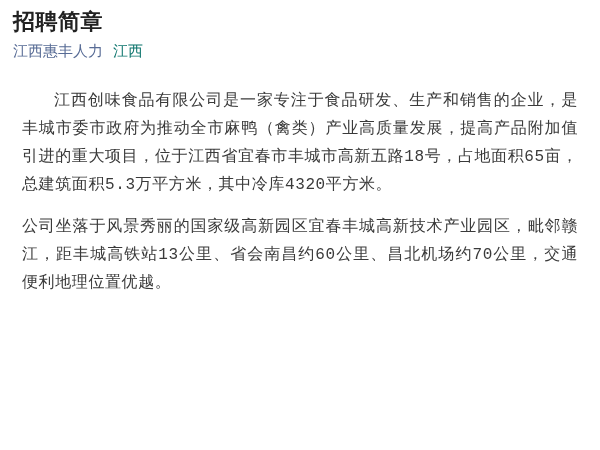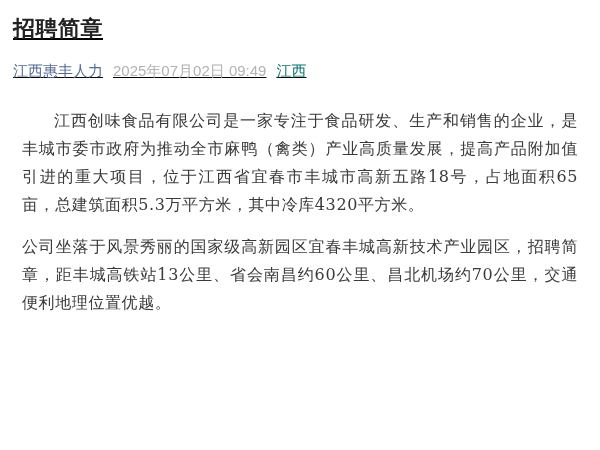--- a/index.html
+++ b/index.html
@@ -9,34 +9,33 @@
   }
   .page {
     position: relative;
     width: 600px;
     height: 450px;
     background: #ffffff;
     overflow: hidden;
     font-family: "Liberation Sans", "DejaVu Sans", sans-serif;
   }
   .article-header {
-    padding: 15px 16px 0 13px;
-    text-decoration: underline;
+    padding: 8px 16px 0 13px;
   }
   .article-title {
     margin: 0;
     font-size: 22px;
     line-height: 28px;
     font-weight: bold;
     color: #222222;
     letter-spacing: 0.5px;
     font-family: "Liberation Sans", "DejaVu Sans", sans-serif;
   }
   .byline {
-    margin-top: 18px;
+    margin-top: 5px;
     font-size: 15px;
     line-height: 20px;
     display: flex;
     align-items: baseline;
   }
   .account-name {
     color: #576b95;
     cursor: pointer;
     margin-right: 10px;
     white-space: nowrap;
@@ -55,39 +54,39 @@
     padding: 0 22px;
     font-family: "DejaVu Serif", "Liberation Serif", serif;
     font-size: 16px;
     line-height: 28px;
     color: #3a3a3a;
     text-align: justify;
     letter-spacing: 0.6px;
   }
   .article-body p {
     margin: 0 0 14px 0;
+    font-family: Liberation Mono, monospace;
   }
   .article-body p.indent {
     text-indent: 2em;
   }
 </style>
 </head>
 <body>
 
 <div class="page">
 
   <div class="article-header">
     <h1 class="article-title">招聘简章</h1>
 
     <div class="byline">
       <span class="account-name">江西惠丰人力</span>
-      <span class="publish-date">2025年07月02日 09:49</span>
       <span class="publish-location">江西</span>
     </div>
   </div>
 
   <div class="article-body">
     <p class="indent">江西创味食品有限公司是一家专注于食品研发、生产和销售的企业，是丰城市委市政府为推动全市麻鸭（禽类）产业高质量发展，提高产品附加值引进的重大项目，位于江西省宜春市丰城市高新五路18号，占地面积65亩，总建筑面积5.3万平方米，其中冷库4320平方米。</p>
-    <p>公司坐落于风景秀丽的国家级高新园区宜春丰城高新技术产业园区，招聘简章，距丰城高铁站13公里、省会南昌约60公里、昌北机场约70公里，交通便利地理位置优越。</p>
+    <p>公司坐落于风景秀丽的国家级高新园区宜春丰城高新技术产业园区，毗邻赣江，距丰城高铁站13公里、省会南昌约60公里、昌北机场约70公里，交通便利地理位置优越。</p>
 
   </div>
 
 </div>
 
 </body></html>

